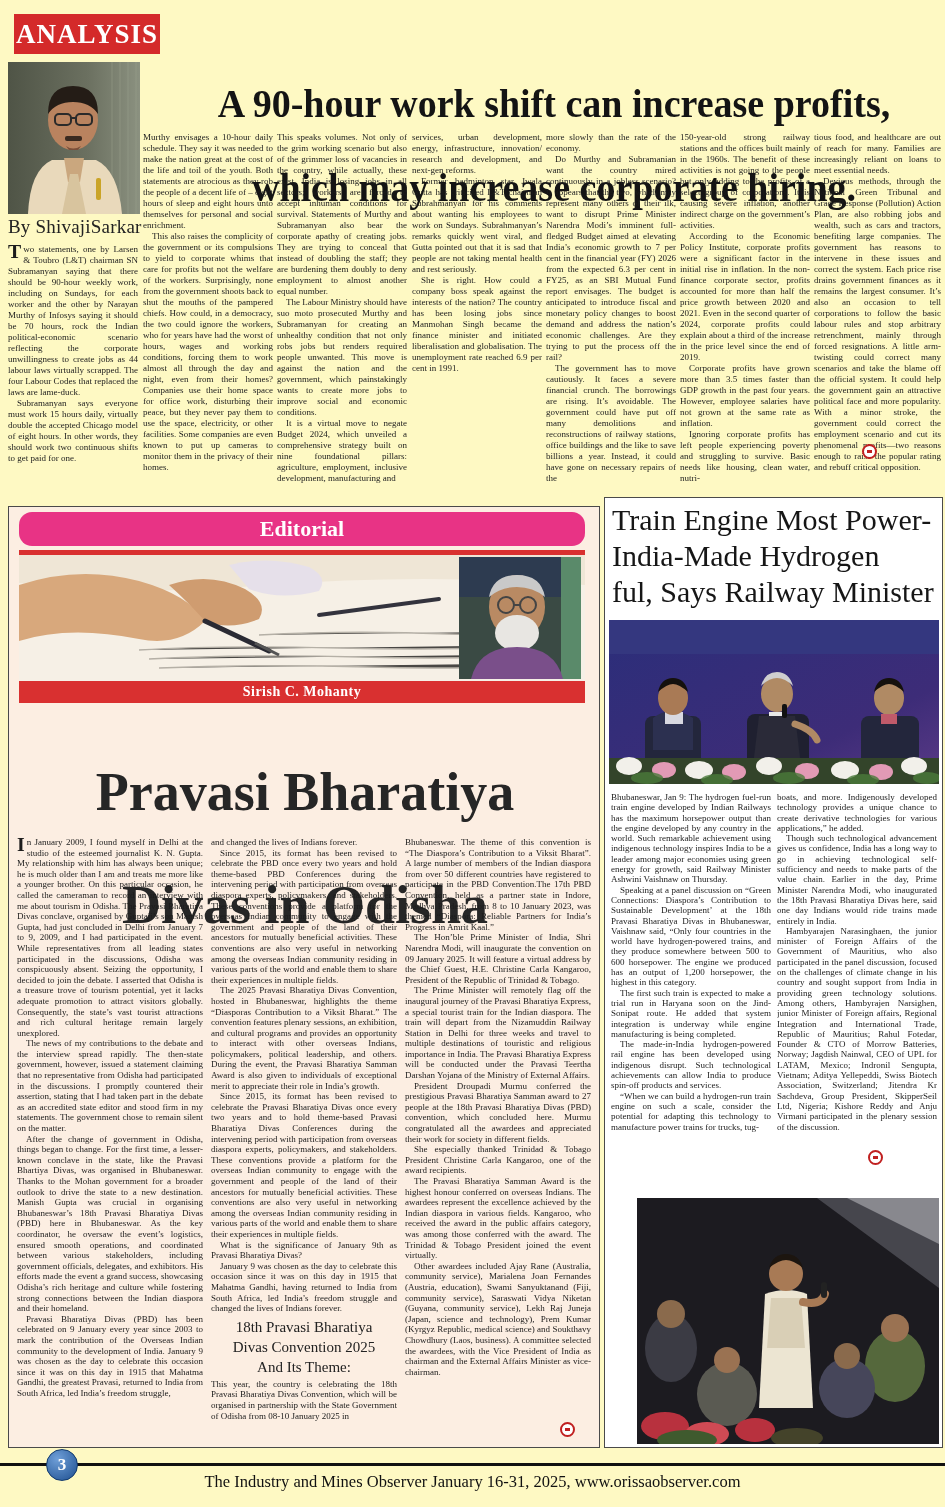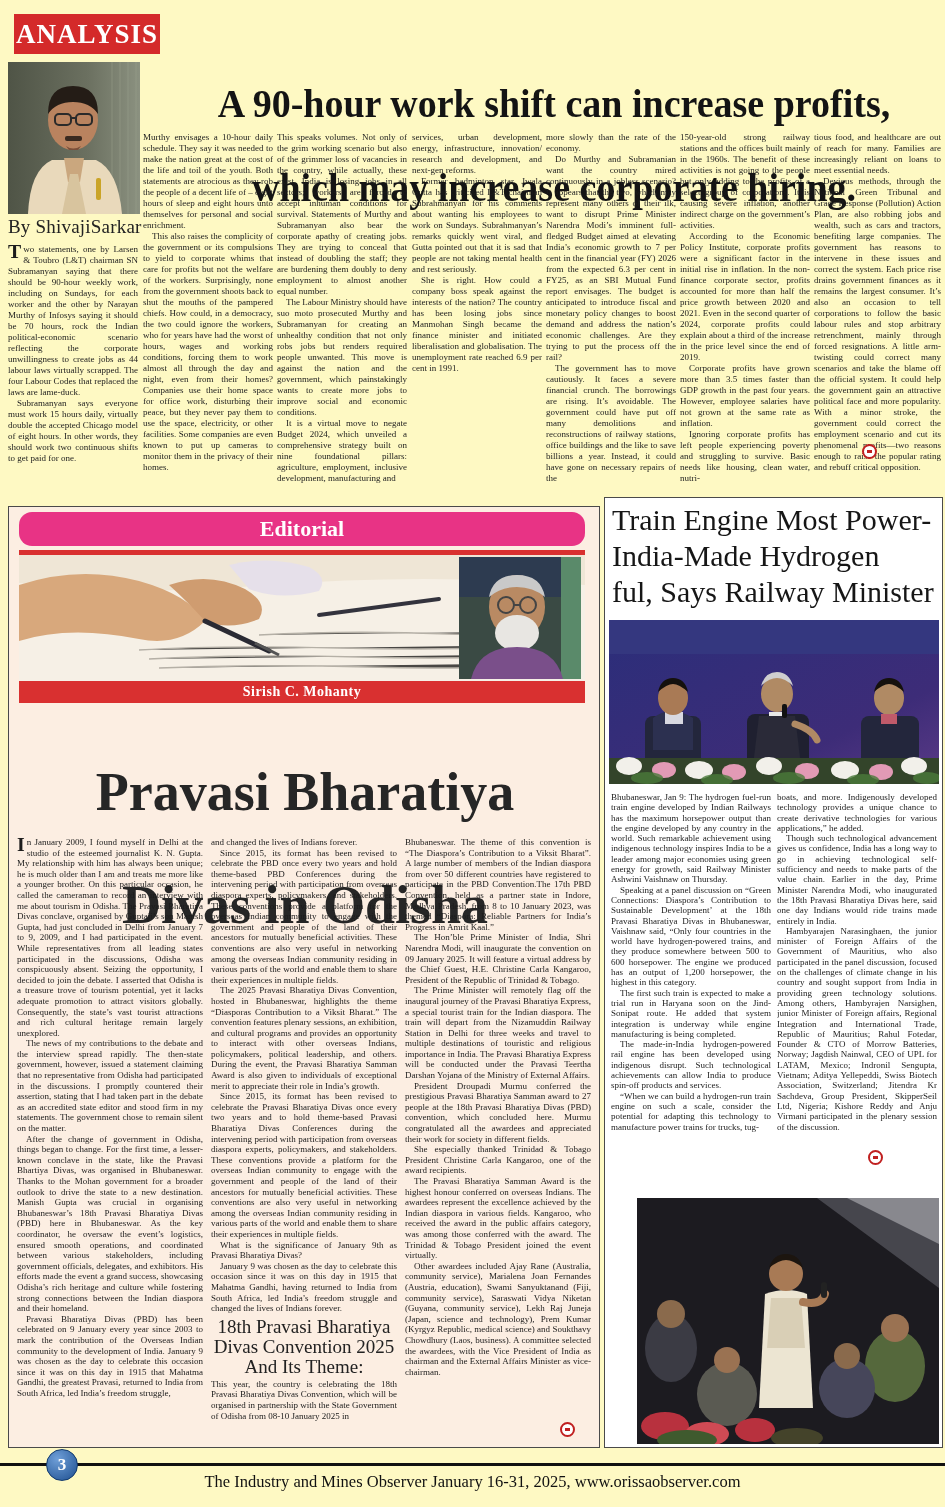--- a/index.html
+++ b/index.html
@@ -60,21 +60,21 @@
     display:flex; align-items:center; justify-content:center; letter-spacing:0.5px;
   }
   .ed-headline {
     position:absolute; left:0; top:202px; width:592px; text-align:center;
     font-size:54px; line-height:59px; font-weight:bold; color:#262626;
   }
   .ed-col { top:330px; width:186px; height:604px; font-size:9px; line-height:10.6px; position:absolute; }
   .ed-col1 { left:8px; } .ed-col2 { left:202px; } .ed-col3 { left:396px; }
   .ed-col .part { text-align:justify; }
   .ed-col .part p { margin:0; }
-  .ed-subhead { text-align:center; font-size:19px; line-height:20px; margin:3px 0 2px 0; color:#222; }
+  .ed-subhead { text-align:center; font-size:15px; line-height:20px; margin:3px 0 2px 0; color:#222; }
   .ed-subhead p { margin:0; text-indent:0 !important; }
   
   .hy-box {
     position:absolute; left:604px; top:497px; width:339px; height:951px;
     border:1px solid #4a4a4a; box-sizing:border-box; background:#fff;
   }
   .hy-headline { position:absolute; left:7px; top:4px; width:328px;
     font-size:30px; line-height:36px; color:#161616; }
   .hy-headline p { margin:0; }
   .hy-photo { position:absolute; left:4px; top:122px; width:330px; height:164px; overflow:hidden; }

